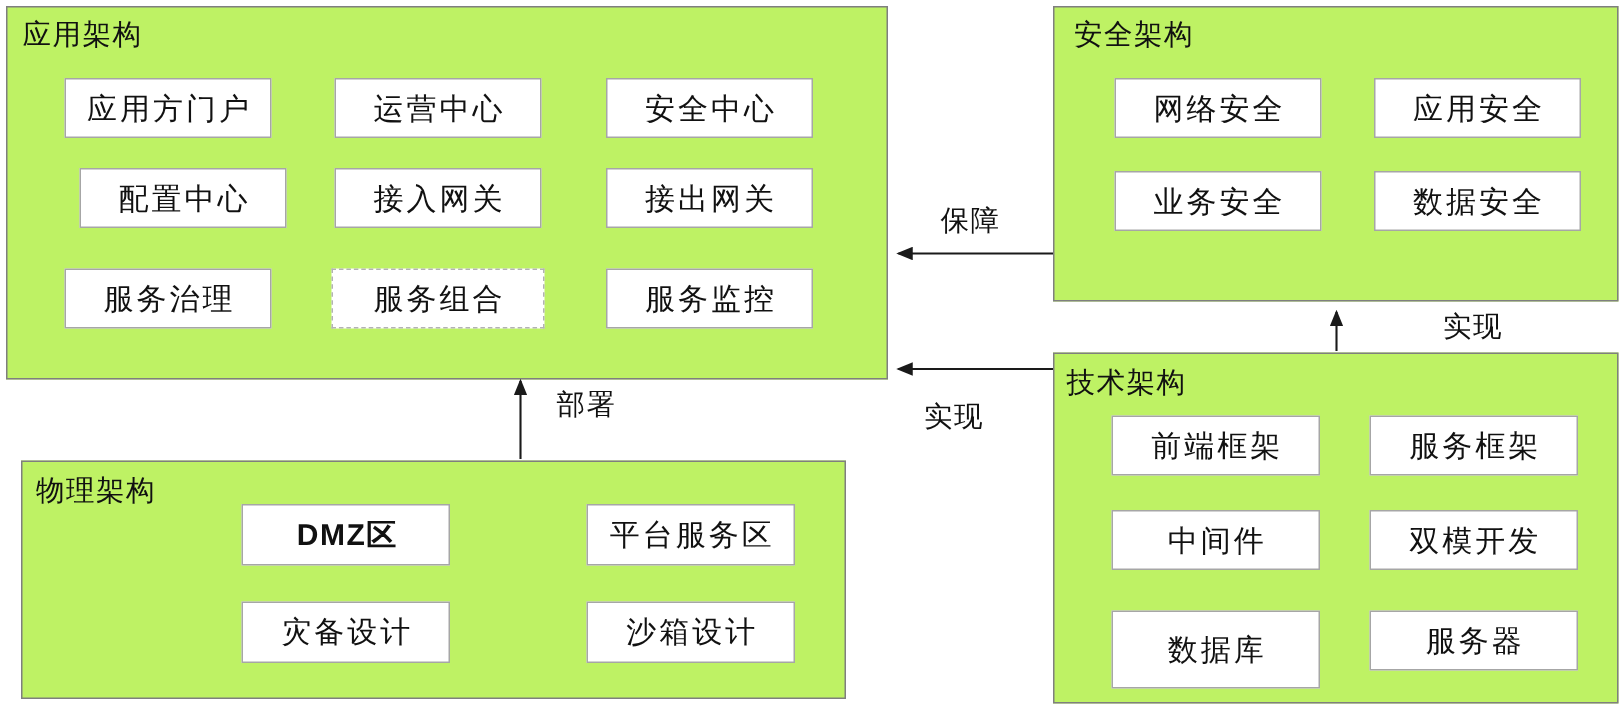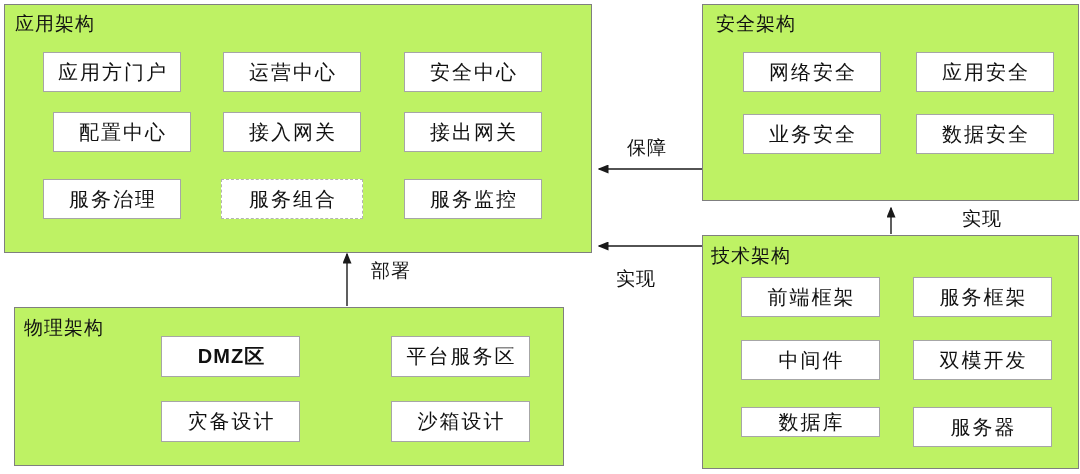--- a/index.html
+++ b/index.html
@@ -83,21 +83,21 @@
     <div class="item" style="left:40px;  top:109px; width:138px; height:40px;">业务安全</div>
     <div class="item" style="left:213px; top:109px; width:138px; height:40px;">数据安全</div>
   </div>
 
   <div class="panel" style="left:702px; top:235px; width:377px; height:234px;">
     <div class="panel-title" style="left:8px; top:9px;">技术架构</div>
     <div class="item" style="left:38px;  top:41px;  width:139px; height:40px;">前端框架</div>
     <div class="item" style="left:210px; top:41px;  width:139px; height:40px;">服务框架</div>
     <div class="item" style="left:38px;  top:104px; width:139px; height:40px;">中间件</div>
     <div class="item" style="left:210px; top:104px; width:139px; height:40px;">双模开发</div>
-    <div class="item" style="left:38px;  top:171px; width:139px; height:30px;">数据库</div>
+    <div class="item" style="left:38px;  top:171px; width:139px; height:52px;">数据库</div>
     <div class="item" style="left:210px; top:171px; width:139px; height:40px;">服务器</div>
   </div>
 
   <div class="panel" style="left:4px; top:307px; width:550px; height:159px;margin-left:10px;">
     <div class="panel-title" style="left:9px; top:9px;">物理架构</div>
     <div class="item bold-label" style="left:146px; top:28px; width:139px; height:41px;">DMZ区</div>
     <div class="item" style="left:376px; top:28px; width:139px; height:41px;">平台服务区</div>
     <div class="item" style="left:146px; top:93px; width:139px; height:41px;">灾备设计</div>
     <div class="item" style="left:376px; top:93px; width:139px; height:41px;">沙箱设计</div>
   </div>

